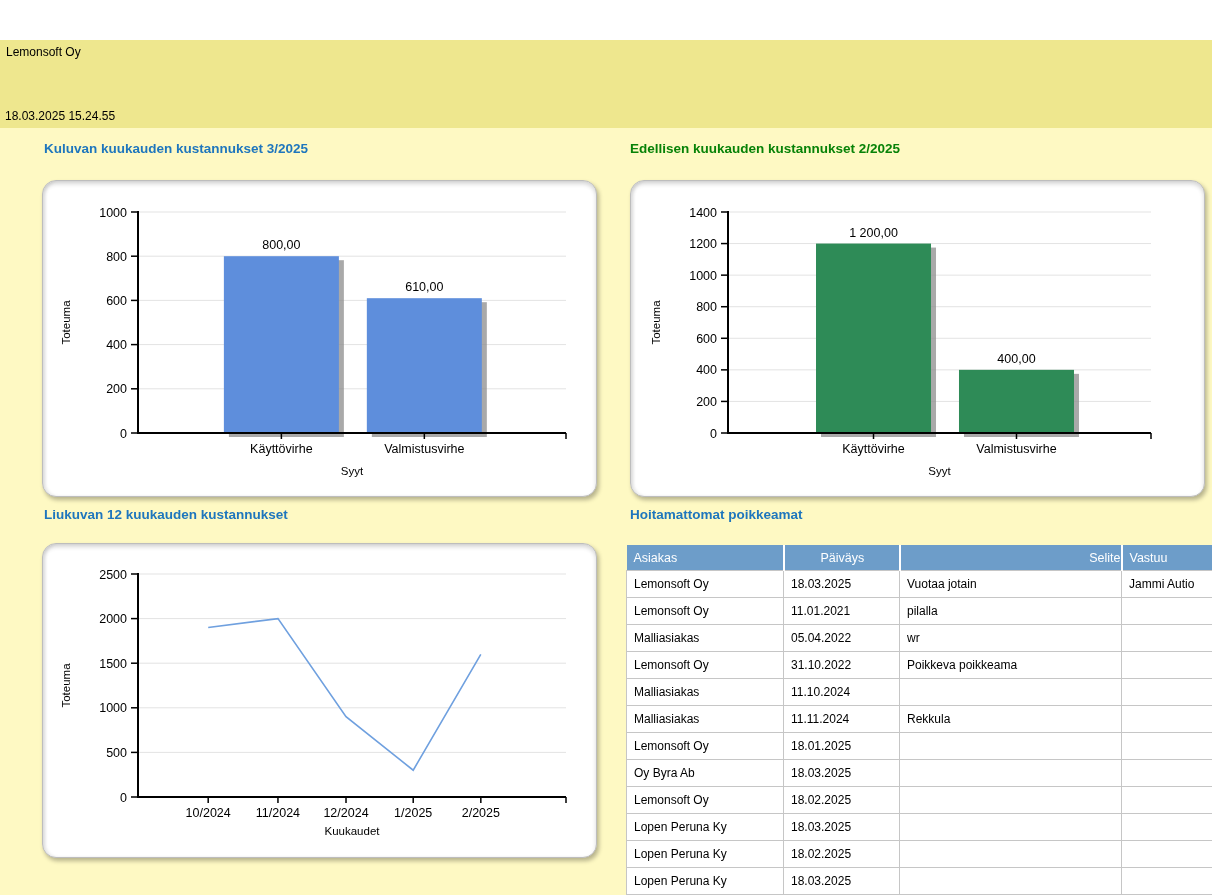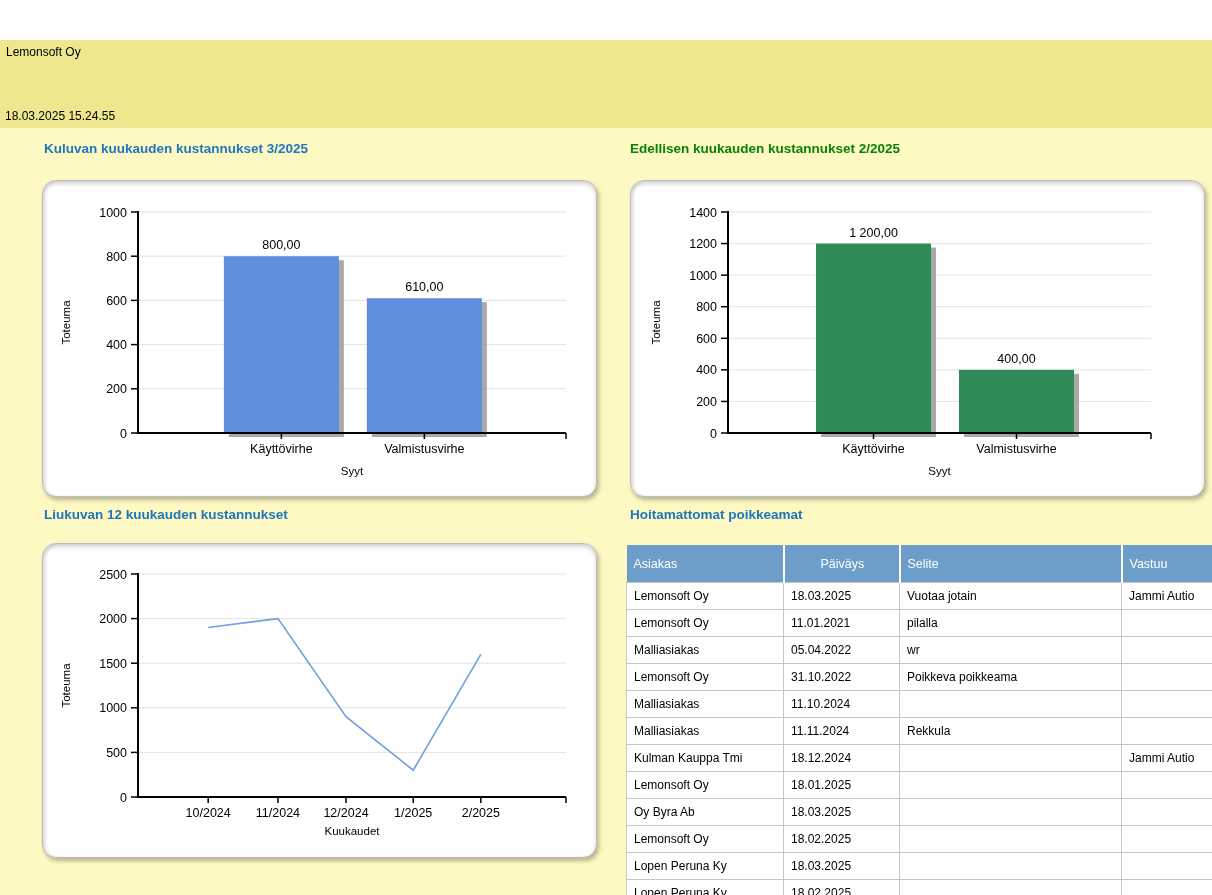--- a/index.html
+++ b/index.html
@@ -22,21 +22,21 @@
   .panel{position:absolute;background:#fff;border:1px solid #BDBDBD;border-radius:14px;
          box-shadow:2px 3px 4px rgba(0,0,0,0.28), inset 0 3px 4px rgba(0,0,0,0.16), inset 3px 0 3px rgba(0,0,0,0.07);}
   #panel0{left:42px;top:140px;width:553px;height:315px;}
   #panel1{left:630px;top:140px;width:573px;height:315px;}
   #panel2{left:42px;top:503px;width:553px;height:313px;}
   .panel svg{display:block;position:absolute;left:0;top:0;}
   svg text{font-family:"Liberation Sans",sans-serif;fill:#000;}
   
   .tblwrap{position:absolute;left:626px;top:505px;width:586px;}
   table{border-collapse:collapse;width:586px;table-layout:fixed;font-size:12px;}
-  th{background:#6D9DC9;color:#fff;font-weight:normal;text-align:left;height:37px;
+  th{background:#6D9DC9;color:#fff;font-weight:normal;text-align:left;height:25px;
      padding:0 0 0 7px;font-size:12.5px;border-right:2px solid #fff;overflow:hidden;white-space:nowrap;}
   th:last-child{border-right:none;}
   td{height:26px;border:1px solid #C6C6C6;background:#fff;padding:0 0 0 7px;
      overflow:hidden;white-space:nowrap;}
   
   .bottom-rule{position:absolute;left:0;top:888px;width:1212px;height:2px;background:#E8E382;}
 </style>
 </head>
 <body>
 
@@ -175,21 +175,21 @@
       <colgroup>
           <col style="width: 157px;">
           <col style="width: 116px;">
           <col style="width: 222px;">
           <col style="width: 91px;">
         </colgroup>
       <thead>
           <tr>
             <th style="background: rgb(109, 157, 201);">Asiakas</th>
             <th style="background: rgb(109, 157, 201); padding-left: 36px;">Päiväys</th>
-            <th style="background: rgb(109, 157, 201);">Selite</th>
+            <th style="background: rgb(109, 157, 201); text-align: right;">Selite</th>
             <th style="background: rgb(109, 157, 201);">Vastuu</th>
           </tr>
         </thead>
       <tbody>
           <tr>
             <td>Lemonsoft Oy</td>
             <td>18.03.2025</td>
             <td>Vuotaa jotain</td>
             <td>Jammi Autio</td>
           </tr>
@@ -217,26 +217,20 @@
             <td></td>
             <td></td>
           </tr>
           <tr>
             <td>Malliasiakas</td>
             <td>11.11.2024</td>
             <td>Rekkula</td>
             <td></td>
           </tr>
           <tr>
-            <td>Kulman Kauppa Tmi</td>
-            <td>18.12.2024</td>
-            <td></td>
-            <td>Jammi Autio</td>
-          </tr>
-          <tr>
             <td>Lemonsoft Oy</td>
             <td>18.01.2025</td>
             <td></td>
             <td></td>
           </tr>
           <tr>
             <td>Oy Byra Ab</td>
             <td>18.03.2025</td>
             <td></td>
             <td></td>

